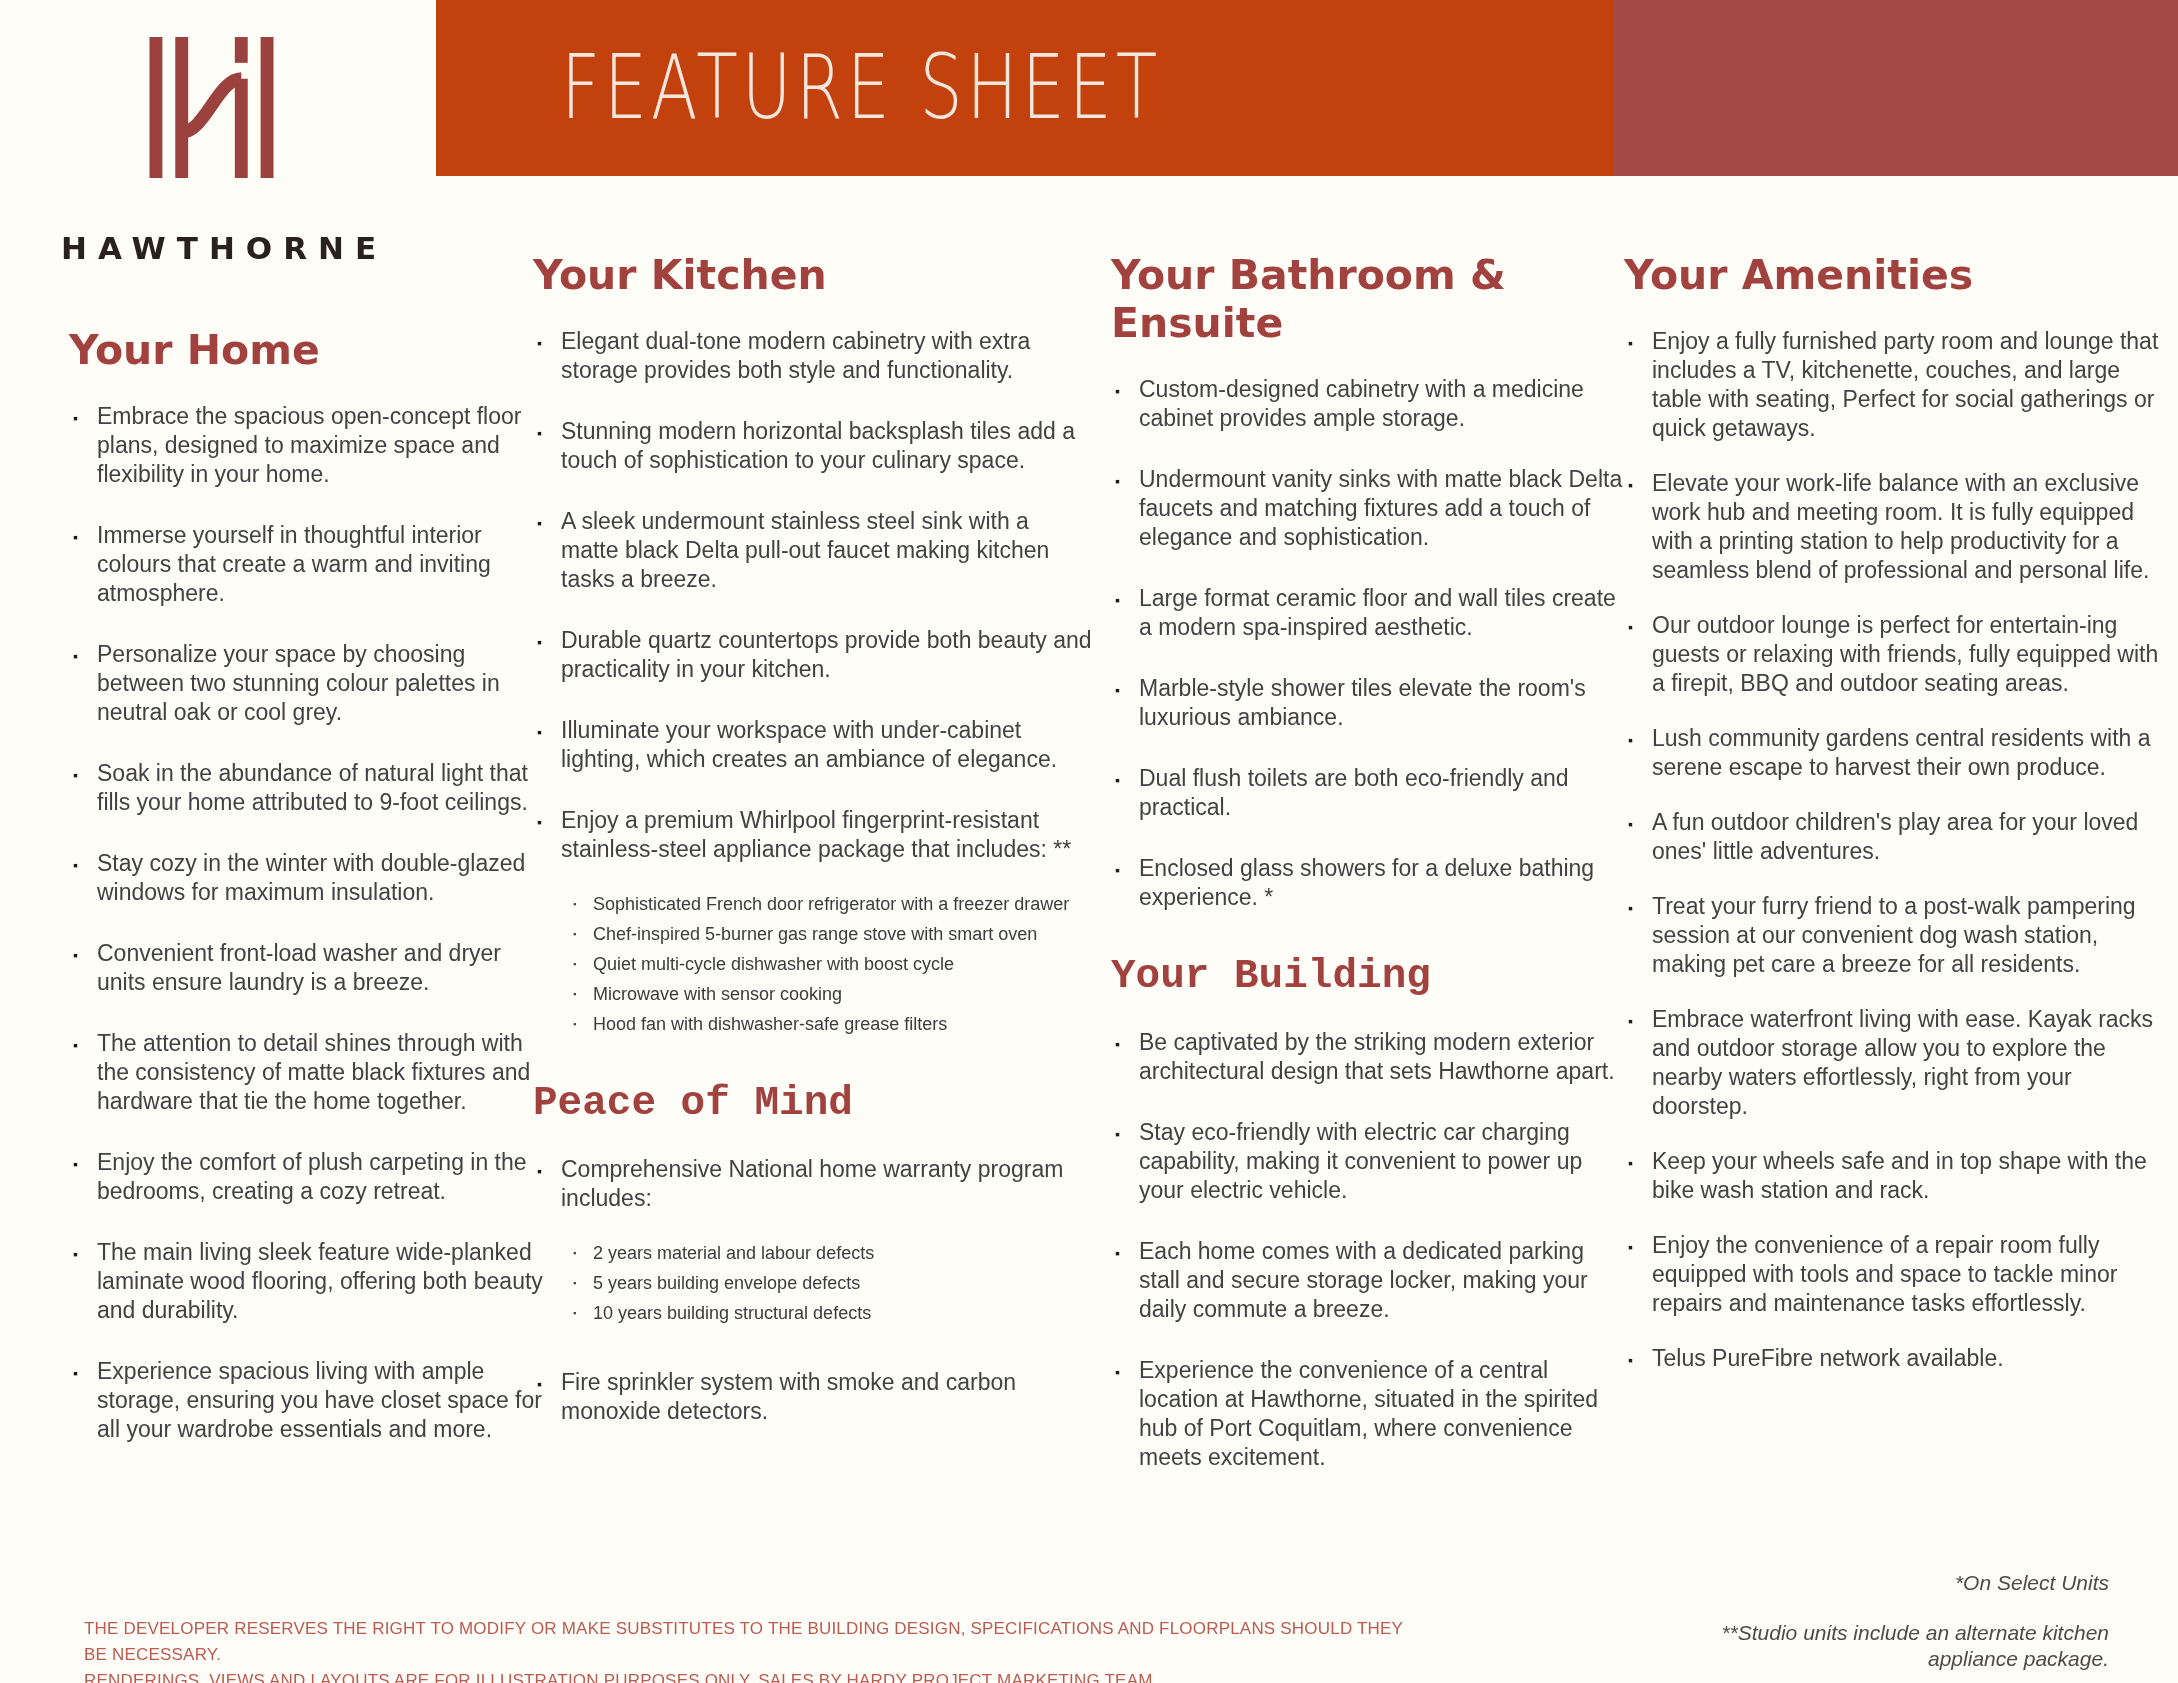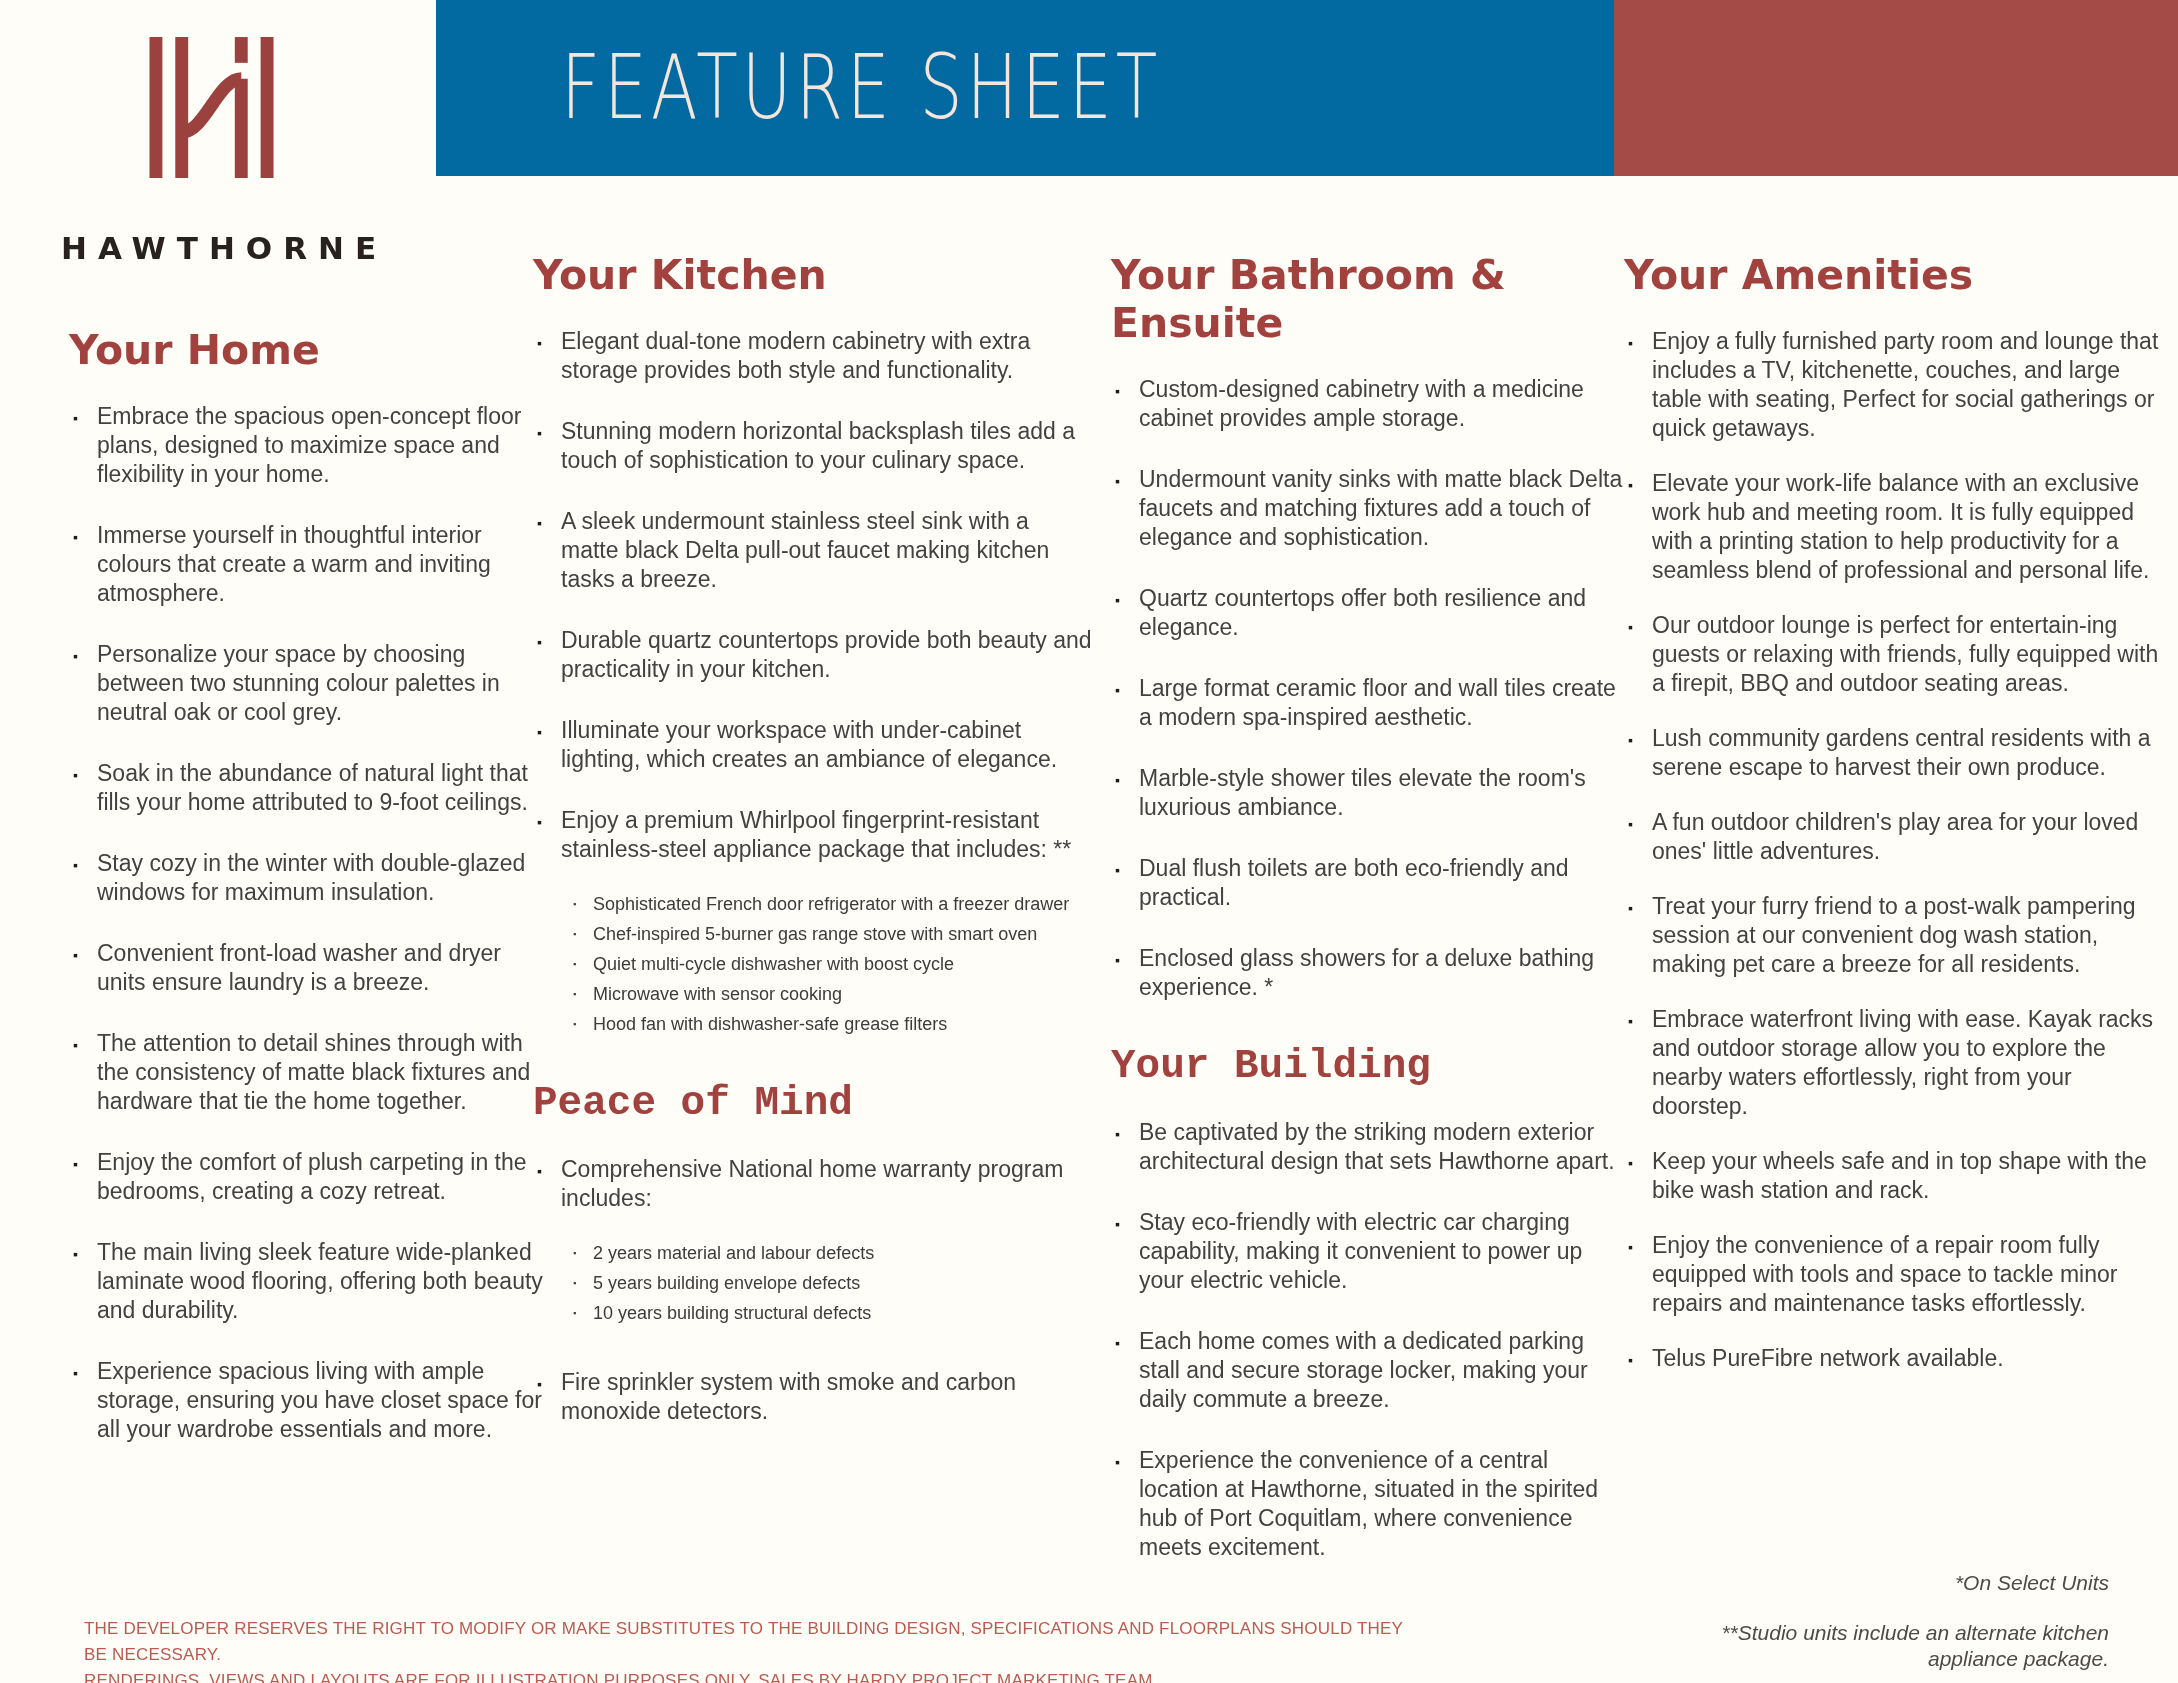--- a/index.html
+++ b/index.html
@@ -7,21 +7,21 @@
     position:relative;
     width:2178px;height:1683px;
     background:#fffdf8;
     overflow:hidden;
     font-family:"Liberation Sans", sans-serif;
     color:#424242;
   }
   
   .banner{
     position:absolute;left:436px;top:0;width:1178px;height:176px;
-    background:#0369a1;
+    background:#c2410c;
   }
   .banner-title{
     display:inline-block;
     margin-left:125px;
     line-height:176px;
     font-family:"DejaVu Sans", sans-serif;
     font-weight:200;
     font-size:85px;
     letter-spacing:5px;
     color:#f2e6dd;
@@ -181,21 +181,20 @@
       <li>Fire sprinkler system with smoke and carbon monoxide detectors.</li>
     </ul>
   </section>
 
   <section class="col col-bathroom">
     <h2 class="sec">Your Bathroom &amp; Ensuite</h2>
     <ul class="features gap-after">
 
     <li>Custom-designed cabinetry with a medicine cabinet provides ample storage.</li>
         <li>Undermount vanity sinks with matte black Delta faucets and matching fixtures add a touch of elegance and sophistication.</li>
-        <li>Quartz countertops offer both resilience and elegance.</li>
         <li>Large format ceramic floor and wall tiles create a modern spa-inspired aesthetic.</li>
         <li>Marble-style shower tiles elevate the room's luxurious ambiance.</li>
         <li>Dual flush toilets are both eco-friendly and practical.</li>
         <li>Enclosed glass showers for a deluxe bathing experience. *</li>
       </ul>
 
     <h2 class="sec mid">Your Building</h2>
     <ul class="features">
 
     <li>Be captivated by the striking modern exterior architectural design that sets Hawthorne apart.</li>

